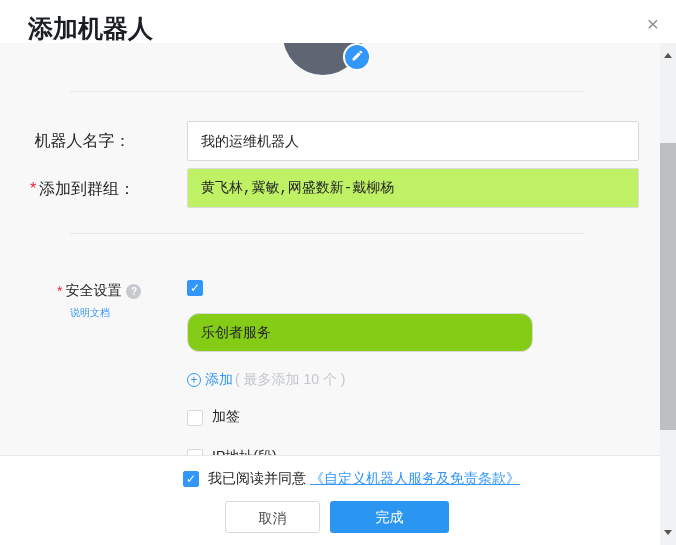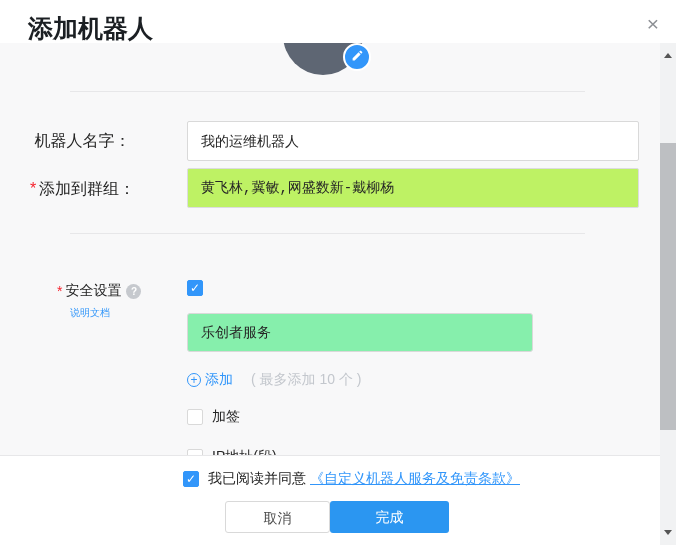--- a/index.html
+++ b/index.html
@@ -26,33 +26,33 @@
   .inp.disabled { background:#bef264; border-color:#dcdcde;font-family:Liberation Mono, monospace; }
 
   .sec-label { position:absolute; left:57px; top:239px; font-size:14px; display:flex; align-items:center; }
   .help { display:inline-flex; width:15px; height:15px; margin-left:5px; border-radius:50%; background:#c6c9ce; color:#fff; font-size:10px; font-weight:bold; align-items:center; justify-content:center; }
   .doc-link { position:absolute; left:70px; top:263px; font-size:10px; color:#3296fa; cursor:pointer; }
 
   .chk-row { position:absolute; left:187px; display:flex; align-items:center; font-size:14px; }
   .cbox { width:16px; height:16px; border:1px solid #d9d9d9; border-radius:2px; background:#fff; margin-right:9px; flex:0 0 auto; display:flex; align-items:center; justify-content:center; }
   .cbox.checked { background:#3296fa; border-color:#3296fa; color:#fff; font-size:12px; line-height:16px; }
 
-  .kw-input { position:absolute; left:187px; top:270px; width:346px; height:39px; background:#86efac; border:1px solid #d9d9d9; border-radius:3px; font-size:14px; line-height:37px; padding-left:13px; }
+  .kw-input { position:absolute; left:187px; top:270px; width:346px; height:39px; background:#84cc16; border:1px solid #d9d9d9; border-radius:12px; font-size:14px; line-height:37px; padding-left:13px; }
 
   .add-row { position:absolute; left:187px; top:328px; display:flex; align-items:center; font-size:14px; }
   .plus-icon { display:inline-flex; width:14px; height:14px; border:1px solid #3296fa; border-radius:50%; color:#3296fa; font-size:12px; line-height:12px; align-items:center; justify-content:center; margin-right:4px; }
   .add-link { color:#3296fa; cursor:pointer; }
-  .add-hint { color:#c3c7cd; margin-left:18px; }
+  .add-hint { color:#c3c7cd; margin-left:2px; }
 
   
   .footer { position:absolute; left:0; top:455px; width:660px; height:90px; background:#fff; border-top:1px solid #e7e7e9; z-index:4; }
   .agree-row { position:absolute; left:183px; top:14px; display:flex; align-items:center; font-size:14px; }
   .terms-link { color:#3296fa; cursor:pointer; margin-left:4px;text-decoration:underline; }
   .btn { position:absolute; top:45px; height:32px; border-radius:3px; font-size:14px; text-align:center; line-height:32px; cursor:pointer; }
-  .btn-cancel { left:225px; width:105px; background:#fff; border:1px solid #d9d9d9; color:#4a4a4a; }
+  .btn-cancel { left:225px; width:95px; background:#fff; border:1px solid #d9d9d9; color:#4a4a4a; }
   .btn-confirm { left:330px; width:119px; background:#2b96f1; color:#fff; }
 
   
   .sbar { position:absolute; right:0; top:43px; width:16px; height:502px; background:#f1f2f3; z-index:6; }
   .sb-arrow { position:absolute; left:4px; width:0; height:0; border-left:4px solid transparent; border-right:4px solid transparent; }
   .sb-up { top:10px; border-bottom:5px solid #555; }
   .sb-down { bottom:10px; border-top:5px solid #555; }
   .sb-thumb { position:absolute; left:0; top:100px; width:16px; height:287px; background:#bdbfc2; }
 </style>
 </head>
@@ -102,21 +102,21 @@
     </div>
 
     <div class="kw-input">乐创者服务</div>
 
     <div class="add-row">
       <span class="plus-icon">+</span>
       <span class="add-link">添加</span>
       <span class="add-hint">( 最多添加 10 个 )</span>
     </div>
 
-    <div class="chk-row" style="top:365px;">
+    <div class="chk-row" style="top:365px;align-items:flex-end;">
       <span class="cbox"></span>
       <span>加签</span>
     </div>
 
     <div class="chk-row" style="top:405px;">
       <span class="cbox"></span>
       <span>IP地址(段)</span>
     </div>
 
   </div>

